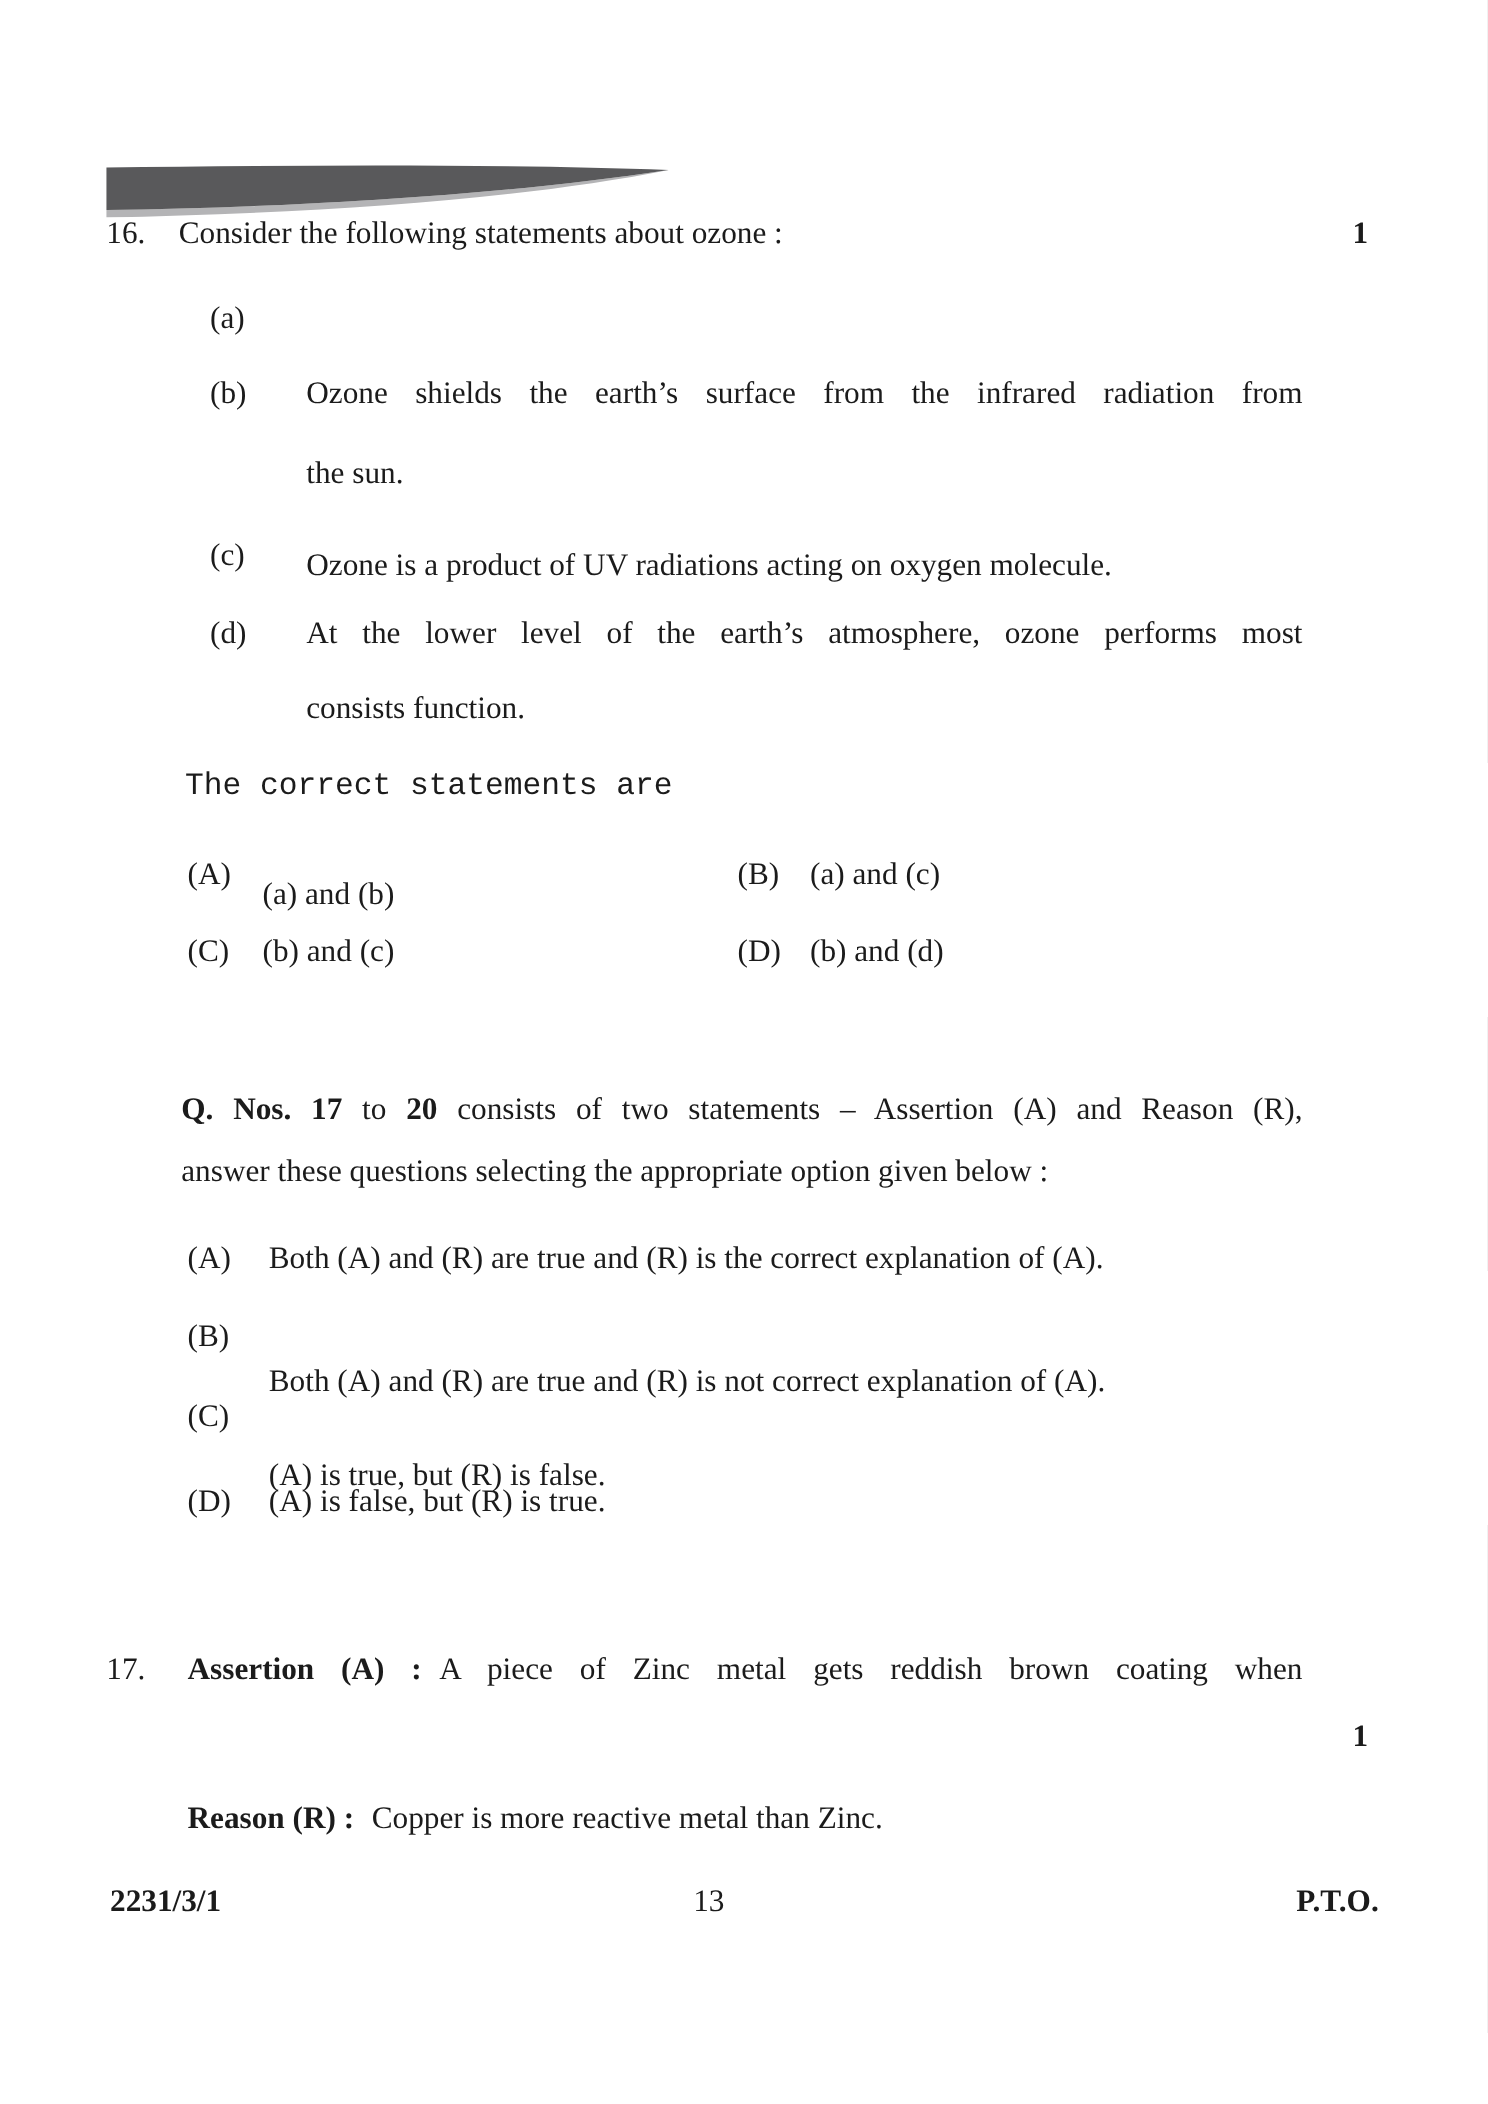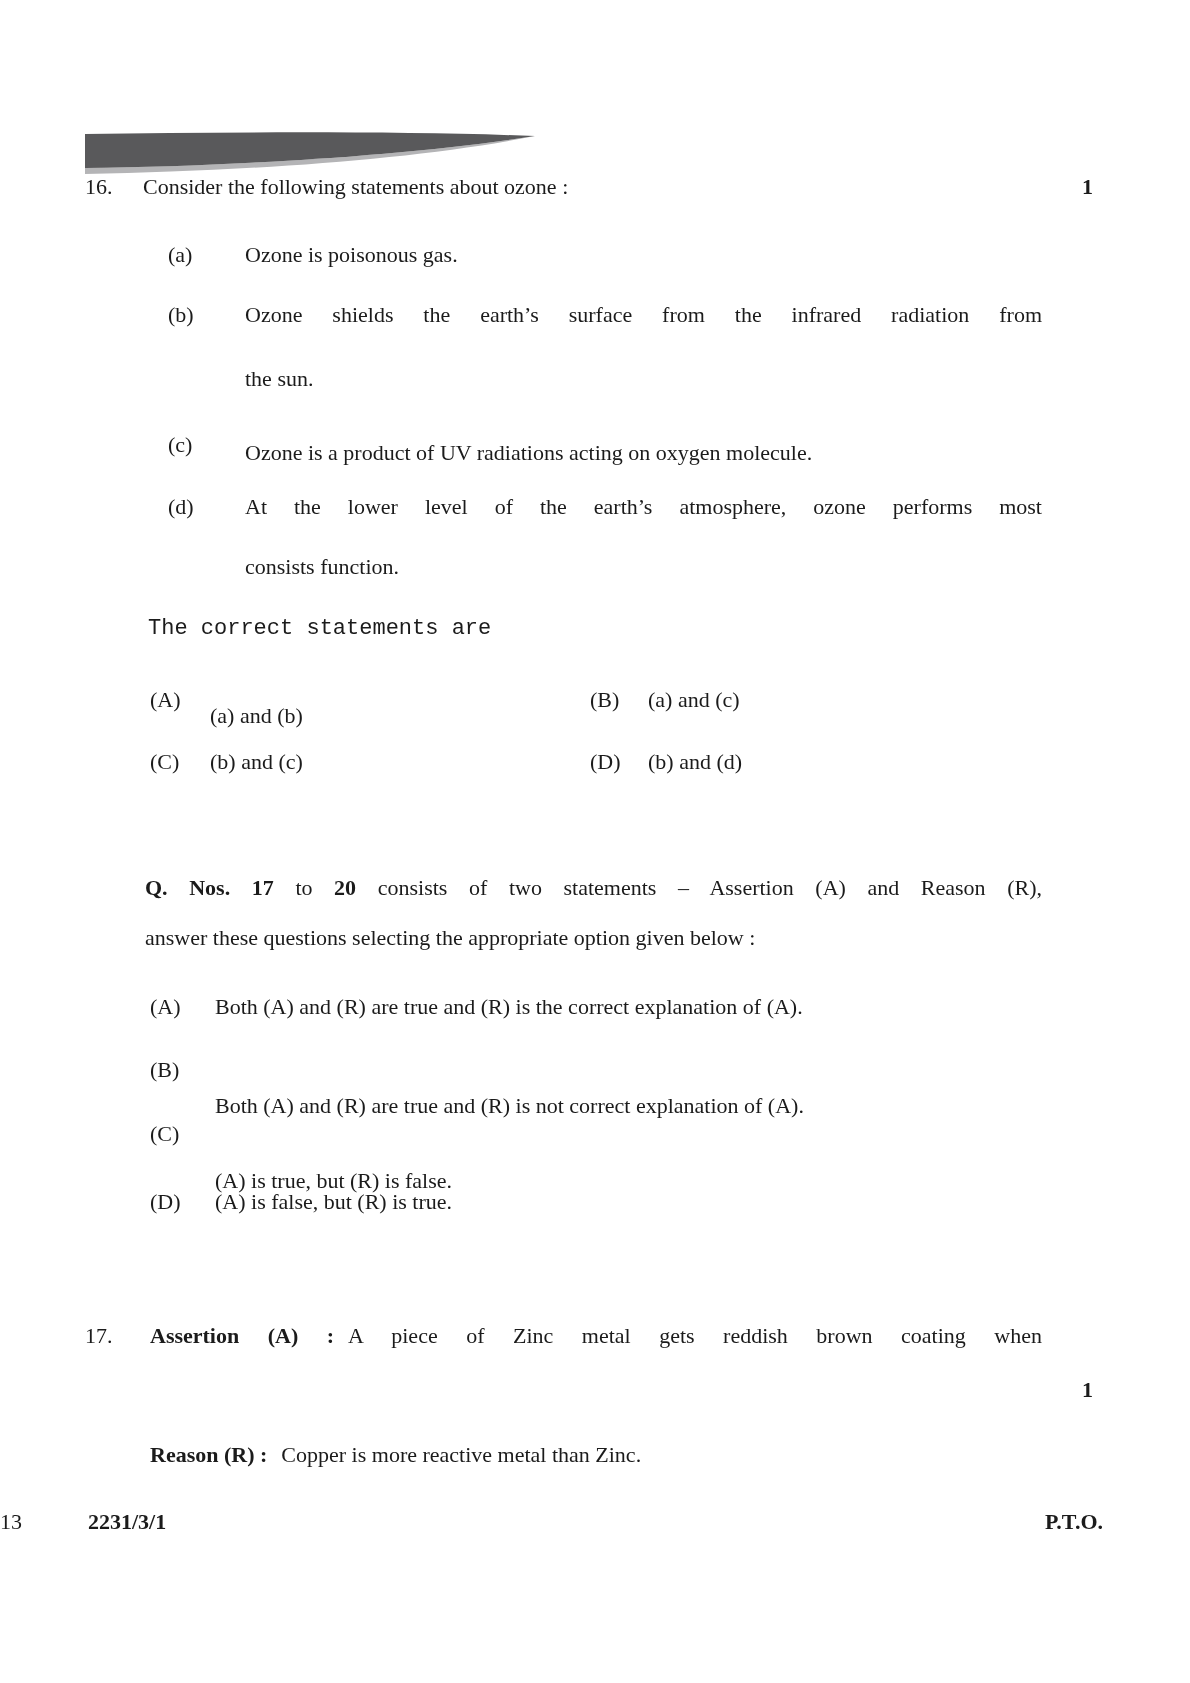--- a/index.html
+++ b/index.html
@@ -8,58 +8,57 @@
     width: 1190px;
     height: 1683px;
     margin: 0 auto;
     background: #ffffff;
     font-family: "Liberation Serif", "DejaVu Serif", serif;
     color: #1b1b1b;
     overflow: hidden;
   }
   .line {
     position: absolute;
-    font-size: 22px;
+    font-size: 25px;
     line-height: 34px;
     white-space: normal;
   }
   .just {
     text-align: justify;
     text-align-last: justify;
     max-height: 35px;
     overflow: hidden;
   }
   .b { font-weight: bold; }
   .gap { margin-right: 14px; }
   .marks { font-weight: bold; }
   .swoosh {
     position: absolute;
     left: 85px;
     top: 128px;
     width: 450px;
     height: 46px;
   }
-  .footer-page { width: 1134px; left: 0; }
+  .footer-page { width: 1134px; text-align: center; left: 0; }
 </style>
 </head>
 <body>
 
 <div class="page">
 
   <svg class="swoosh" viewBox="0 0 450 46">
     <path d="M0,40 C150,38 320,28 450,8 C330,32 160,43 0,46 Z" fill="#b4b4b6"></path>
     <path d="M0,6 C150,4 320,3 450,8 C320,28 150,38 0,40 Z" fill="#59595b"></path>
   </svg>
 
   <div class="line" style="left:85px; top:170px;">16.</div>
   <div class="line" style="left:143px; top:170px;">Consider the following statements about ozone :</div>
   <div class="line marks" style="left:1082px; top:170px;">1</div>
 
   <div class="line" style="left:168px; top:238px;">(a)</div>
-  <div class="line" style="left:245px; top:238px;">Ozone is poisonous gas.</div>
 
   <div class="line" style="left:168px; top:298px;">(b)</div>
   <div class="line just" style="left:245px; top:298px; width:797px;">Ozone shields the earth’s surface from the infrared radiation from</div>
   <div class="line" style="left:245px; top:362px;">the sun.</div>
 
   <div class="line" style="left:168px; top:428px;">(c)</div>
   <div class="line" style="left:245px; top:436px;text-align:right;">Ozone is a product of UV radiations acting on oxygen molecule.</div>
 
   <div class="line" style="left:168px; top:490px;">(d)</div>
   <div class="line just" style="left:245px; top:490px; width:797px;">At the lower level of the earth’s atmosphere, ozone performs most</div>

